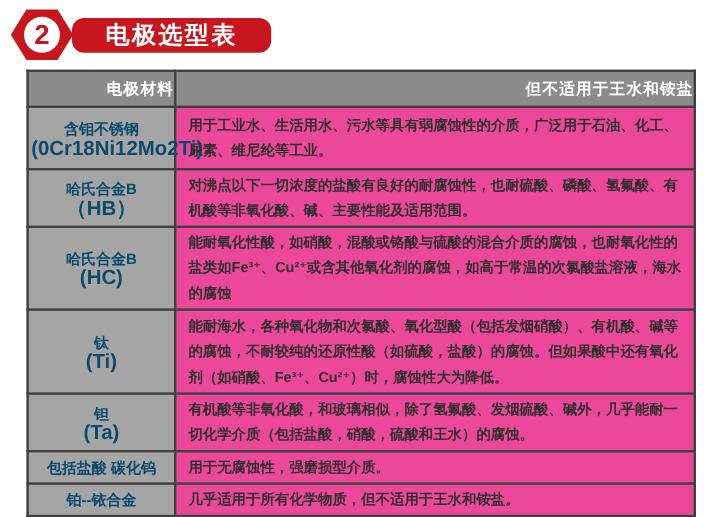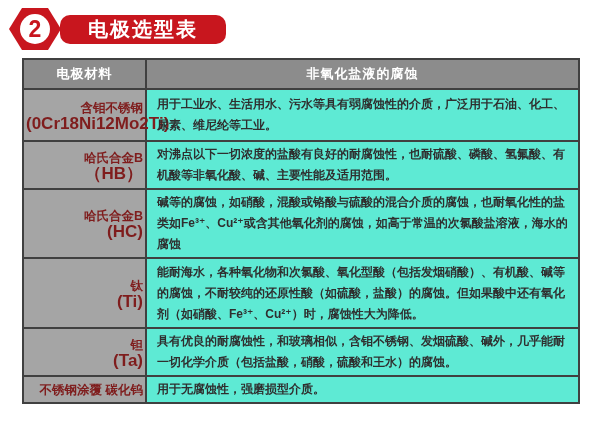--- a/index.html
+++ b/index.html
@@ -29,37 +29,37 @@
   table{
     position:absolute;top:58px;left:22px;width:558px;
     border-collapse:collapse;table-layout:fixed;
     border:2px solid var(--border);
   }
   col.c1{width:123px;}
   th,td{border:2px solid var(--border);}
   thead tr{height:30px;}
   th{
     background:var(--header-gray);color:#fff;font-size:13px;font-weight:bold;
-    text-align:center;vertical-align:middle;letter-spacing:1px;
+    text-align:right;vertical-align:middle;letter-spacing:1px;
   }
   tbody tr:nth-child(1){height:52px;}
   tbody tr:nth-child(2){height:46px;}
   tbody tr:nth-child(3){height:69px;}
   tbody tr:nth-child(4){height:70px;}
   tbody tr:nth-child(5){height:48px;}
   tbody tr:nth-child(6){height:24px;}
   tbody tr:nth-child(7){height:23px;}
   td.mat{
-    background:var(--cell-gray);color:#7f1d1d;text-align:right;vertical-align:middle;
+    background:var(--cell-gray);color:#0c4a6e;text-align:center;vertical-align:middle;
     padding:1px 2px;
   }
   .mat-name{font-size:12.5px;font-weight:bold;line-height:16px;}
   .mat-sub{font-size:17px;font-weight:bold;line-height:15px;}
   td.desc{
-    background:#5eead4;color:var(--desc-text);vertical-align:middle;
+    background:#ec4899;color:var(--desc-text);vertical-align:middle;
     padding:2px 8px 2px 10px;
   }
   td.desc span{font-size:12px;font-weight:bold;line-height:21px;display:block;}
 </style>
 </head>
 <body>
 
 <div class="page">
 
   <div class="header">
@@ -76,21 +76,21 @@
   </div>
 
   <table>
     <colgroup>
         <col class="c1">
         <col class="c2">
       </colgroup>
     <thead>
       <tr>
         <th>电极材料</th>
-        <th>非氧化盐液的腐蚀</th>
+        <th>但不适用于王水和铵盐</th>
       </tr>
     </thead>
     <tbody>
   <tr>
     <td class="mat">
       <div class="mat-name">含钼不锈钢</div>
       <div class="mat-sub">(0Cr18Ni12Mo2Ti)</div>
     </td>
     <td class="desc">
       <span>用于工业水、生活用水、污水等具有弱腐蚀性的介质，广泛用于石油、化工、尿素、维尼纶等工业。</span>
@@ -106,50 +106,59 @@
       <span>对沸点以下一切浓度的盐酸有良好的耐腐蚀性，也耐硫酸、磷酸、氢氟酸、有机酸等非氧化酸、碱、主要性能及适用范围。</span>
     </td>
   </tr>
 
   <tr>
     <td class="mat">
       <div class="mat-name">哈氏合金B</div>
       <div class="mat-sub">(HC)</div>
     </td>
     <td class="desc">
-      <span>碱等的腐蚀，如硝酸，混酸或铬酸与硫酸的混合介质的腐蚀，也耐氧化性的盐类如Fe³⁺、Cu²⁺或含其他氧化剂的腐蚀，如高于常温的次氯酸盐溶液，海水的腐蚀</span>
+      <span>能耐氧化性酸，如硝酸，混酸或铬酸与硫酸的混合介质的腐蚀，也耐氧化性的盐类如Fe³⁺、Cu²⁺或含其他氧化剂的腐蚀，如高于常温的次氯酸盐溶液，海水的腐蚀</span>
     </td>
   </tr>
 
   <tr>
     <td class="mat">
       <div class="mat-name">钛</div>
       <div class="mat-sub">(Ti)</div>
     </td>
     <td class="desc">
       <span>能耐海水，各种氧化物和次氯酸、氧化型酸（包括发烟硝酸）、有机酸、碱等的腐蚀，不耐较纯的还原性酸（如硫酸，盐酸）的腐蚀。但如果酸中还有氧化剂（如硝酸、Fe³⁺、Cu²⁺）时，腐蚀性大为降低。</span>
     </td>
   </tr>
 
   <tr>
     <td class="mat">
       <div class="mat-name">钽</div>
       <div class="mat-sub">(Ta)</div>
     </td>
     <td class="desc">
-      <span>具有优良的耐腐蚀性，和玻璃相似，含钼不锈钢、发烟硫酸、碱外，几乎能耐一切化学介质（包括盐酸，硝酸，硫酸和王水）的腐蚀。</span>
+      <span>有机酸等非氧化酸，和玻璃相似，除了氢氟酸、发烟硫酸、碱外，几乎能耐一切化学介质（包括盐酸，硝酸，硫酸和王水）的腐蚀。</span>
     </td>
   </tr>
 
   <tr>
     <td class="mat">
-      <div class="mat-name">不锈钢涂覆 碳化钨</div>
+      <div class="mat-name">包括盐酸 碳化钨</div>
 
     </td>
     <td class="desc">
       <span>用于无腐蚀性，强磨损型介质。</span>
     </td>
   </tr>
 
+  <tr>
+    <td class="mat">
+      <div class="mat-name">铂--铱合金</div>
+
+    </td>
+    <td class="desc">
+      <span>几乎适用于所有化学物质，但不适用于王水和铵盐。</span>
+    </td>
+  </tr>
 </tbody>
   </table>
 
 </div>
 
 </body></html>

